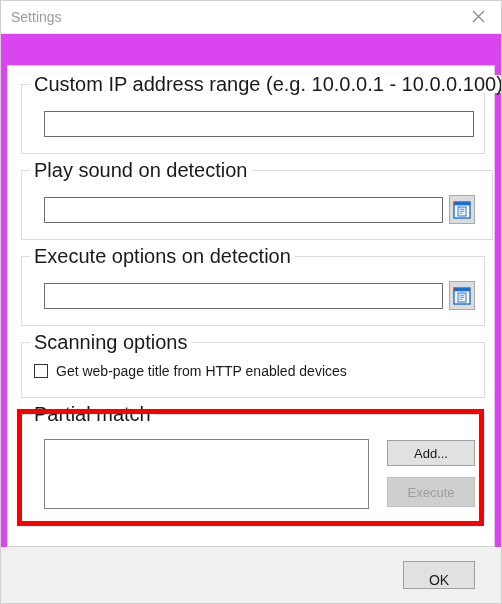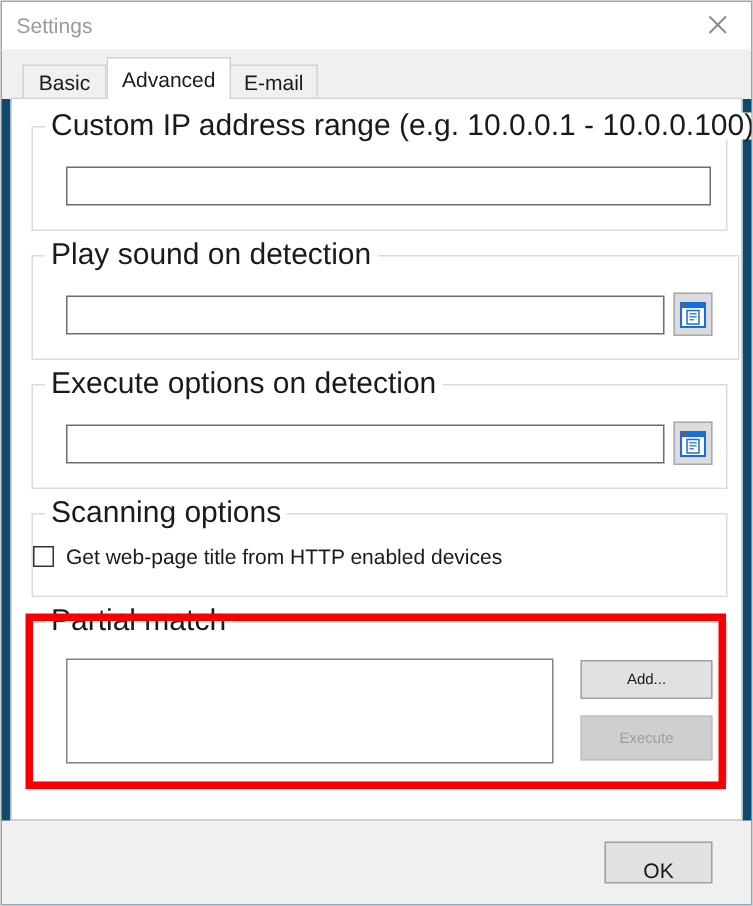--- a/index.html
+++ b/index.html
@@ -13,21 +13,21 @@
     font-family: "Liberation Sans", sans-serif;
     -webkit-font-smoothing: antialiased;
   }
 
   #window {
     position: relative;
     width: 502px;
     height: 604px;
     box-sizing: border-box;
     border: 1px solid #cfcfcf;
-    background: #0c4a6e;
+    background: #d946ef;
     overflow: hidden;
   }
 
   
   #titlebar {
     position: absolute;
     left: 0; top: 0;
     width: 500px;
     height: 32px;
     background: #ffffff;
@@ -152,21 +152,21 @@
     display: flex;
     align-items: center;
     justify-content: center;
     cursor: default;
   }
   .browse-btn svg { display: block; }
 
   
   #checkbox-row {
     position: absolute;
-    left: 0;
+    left: 12px;
     top: 20px;
     display: flex;
     align-items: center;
     cursor: default;
   }
   #checkbox-box {
     width: 14px;
     height: 14px;
     box-sizing: border-box;
     border: 1px solid #333333;
@@ -191,21 +191,21 @@
     border: 1px solid #828282;
     background: #ffffff;
     overflow: hidden;
   }
   .push-btn {
     position: absolute;
     box-sizing: border-box;
     background: #e1e1e1;
     border: 1px solid #a0a0a0;
     font-family: "Liberation Sans", sans-serif;
-    font-size: 10px;
+    font-size: 13px;
     color: #1a1a1a;
     display: flex;
     align-items: center;
     justify-content: center;
     cursor: default;
     white-space: nowrap;
     text-align: right;
   }
   .push-btn.disabled {
     background: #cfcfcf;
@@ -263,31 +263,20 @@
   <div id="titlebar">
     <div id="title-text">Settings</div>
     <div id="close-btn">
       <svg width="13" height="13" viewBox="0 0 13 13" aria-hidden="true">
         <line x1="1" y1="1" x2="12" y2="12" stroke="#8a8a8a" stroke-width="1.3"></line>
         <line x1="12" y1="1" x2="1" y2="12" stroke="#8a8a8a" stroke-width="1.3"></line>
       </svg>
     </div>
   </div>
 
-  <div id="tabstrip">
-    <div class="tab" id="tab-basic">
-      <span>Basic</span>
-    </div>
-    <div class="tab selected" id="tab-advanced">
-      <span>Advanced</span>
-    </div>
-    <div class="tab" id="tab-email">
-      <span>E-mail</span>
-    </div>
-  </div>
 
   <div id="tabpanel">
 
     <div class="groupbox" id="gb-ip">
       <div class="gb-label">Custom IP address range (e.g. 10.0.0.1 - 10.0.0.100)</div>
       <input class="textinput" id="input-ip" type="text" placeholder="" style="">
     </div>
 
     <div class="groupbox" id="gb-sound">
       <div class="gb-label">Play sound on detection</div>

